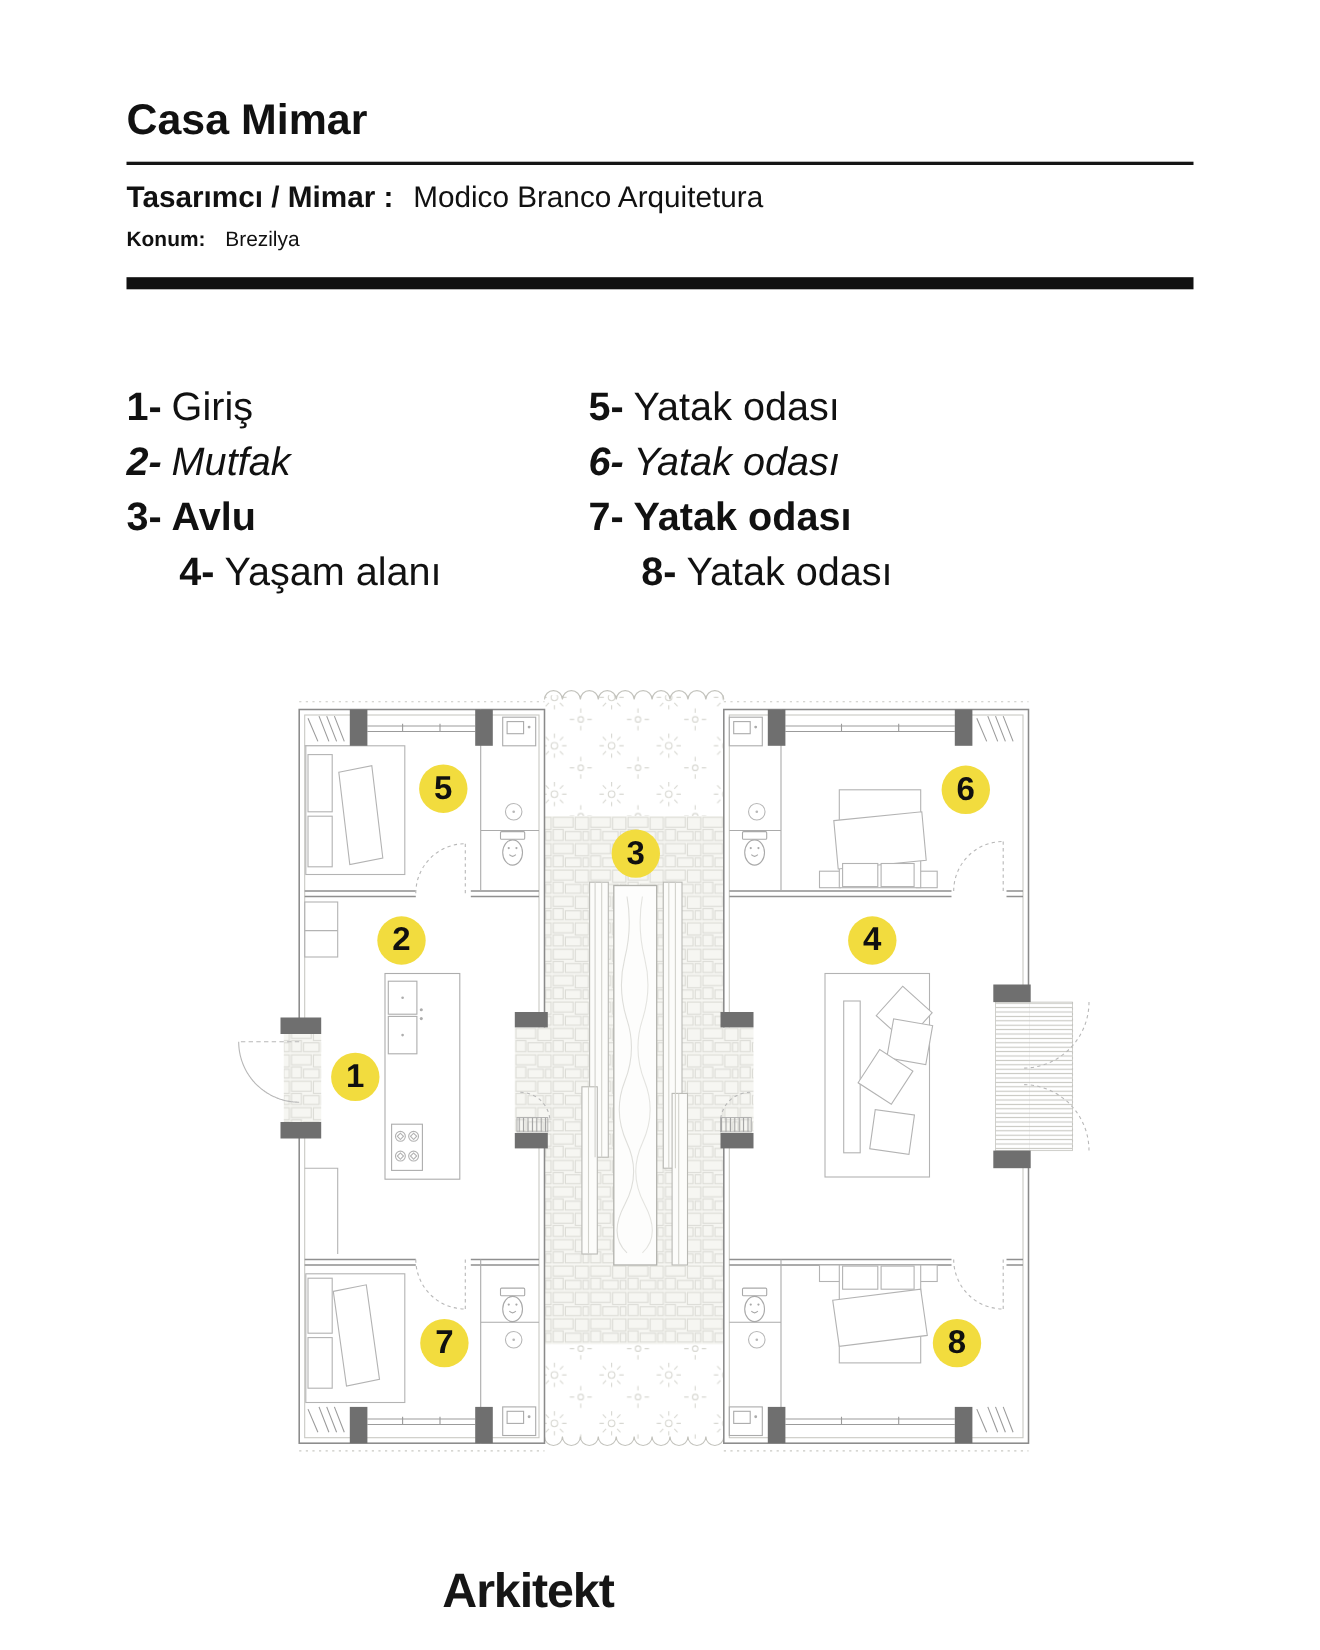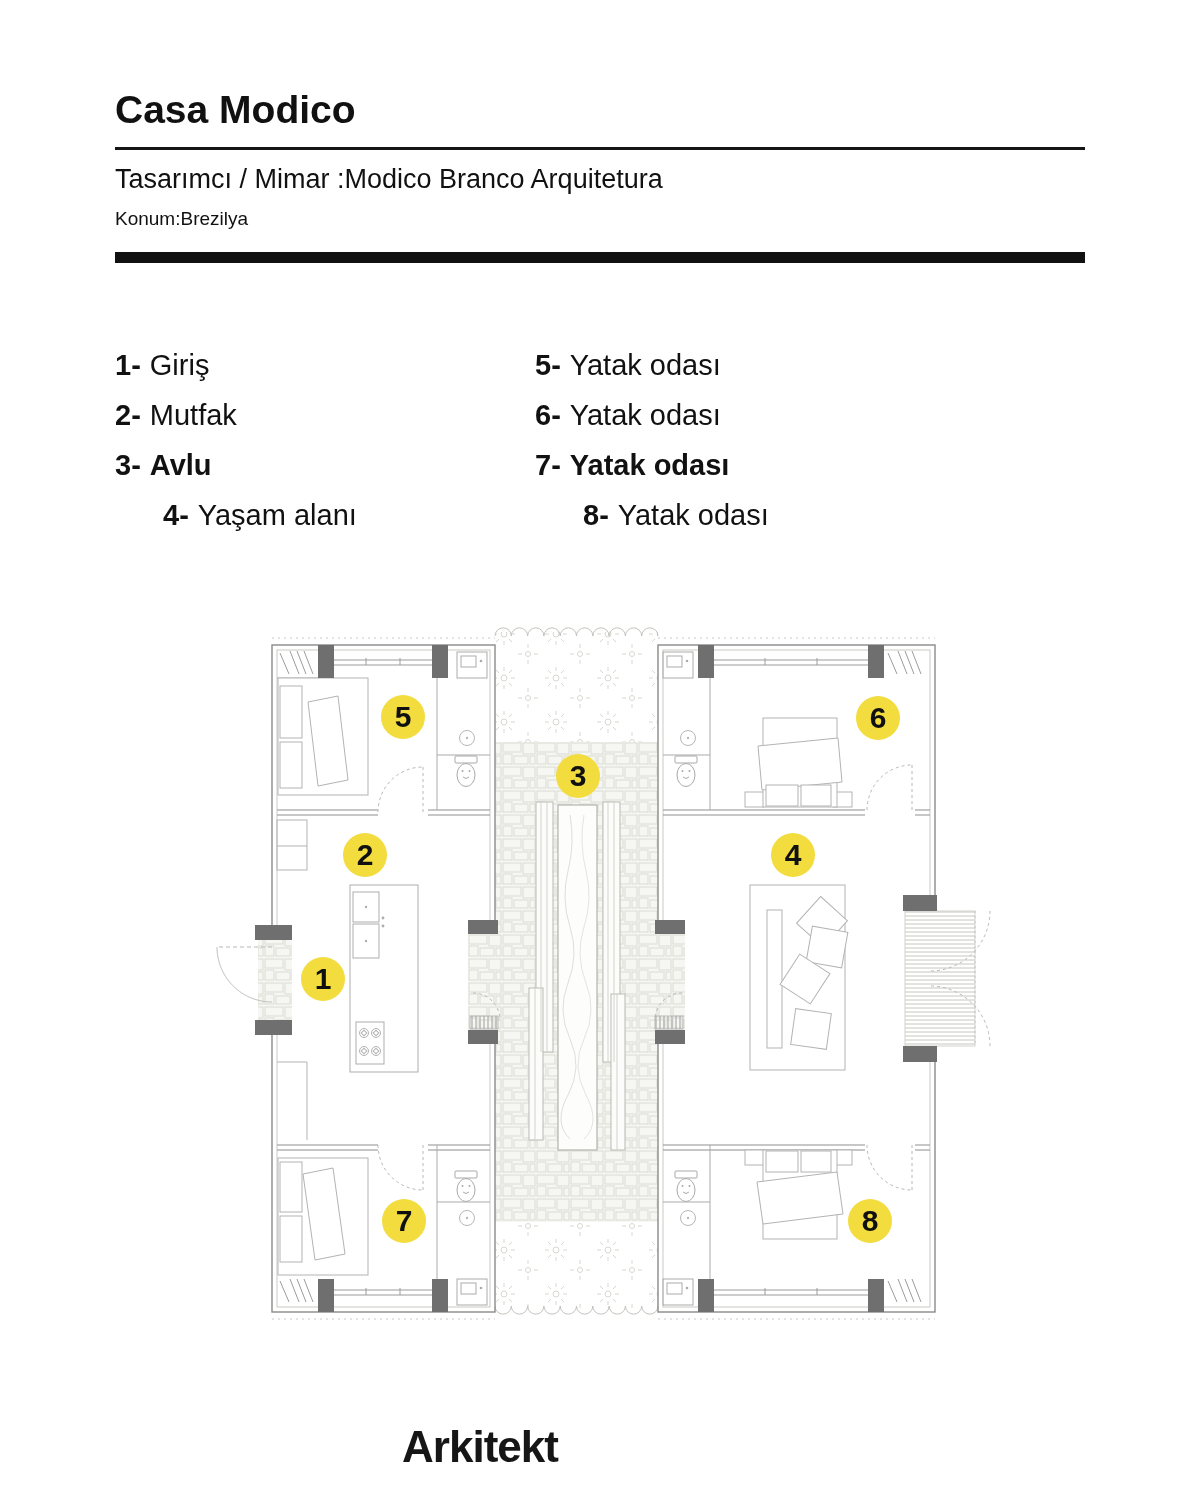--- a/index.html
+++ b/index.html
@@ -3,44 +3,44 @@
 <meta charset="utf-8">
 <style>
   html,body{margin:0;padding:0;background:#fff;}
   .page{position:relative;width:1200px;height:1500px;background:#ffffff;overflow:hidden;
         font-family:"Liberation Sans", sans-serif;color:#111;}
   
   .title{position:absolute;left:115px;top:88px;font-size:39px;font-weight:bold;letter-spacing:0;}
   .rule-thin{position:absolute;left:115px;top:147px;width:970px;height:3px;background:#151515;}
   .meta1{position:absolute;left:115px;top:164px;font-size:27px;}
   .meta2{position:absolute;left:115px;top:208px;font-size:19px;}
-  .meta-label{font-weight:normal;margin-right:0;}
+  .meta-label{font-weight:bold;margin-right:18px;}
   .rule-thick{position:absolute;left:115px;top:252px;width:970px;height:11px;background:#111;}
   
   .legend{position:absolute;left:0;top:0;}
-  .legend-item{position:absolute;font-size:29px;white-space:nowrap;text-align:right;}
+  .legend-item{position:absolute;font-size:36px;white-space:nowrap;text-align:right;}
   .legend-item b{margin-right:9px;}
   .col1{left:115px;} .col2{left:535px;}
-  .r0{top:349px;} .r1{top:399px;} .r2{top:449px;font-weight:bold;} .r3{top:499px;margin-left:48px;}
+  .r0{top:349px;} .r1{top:399px;font-style:italic;} .r2{top:449px;font-weight:bold;} .r3{top:499px;margin-left:48px;}
   
   .plan{position:absolute;left:230px;top:622px;width:770px;height:710px;}
   .plan svg{overflow:visible;display:block;}
   .marker{position:absolute;width:44px;height:44px;border-radius:50%;background:#f2dc3e;
           display:flex;align-items:center;justify-content:center;transform:translate(-50%,-50%);
           font-size:30px;font-weight:800;color:#101010;}
   
   .footer{position:absolute;left:0;top:1422px;width:960px;text-align:center;
           font-size:44px;font-weight:800;letter-spacing:-1px;color:#161616;}
 </style>
 </head>
 <body>
 
 <div class="page">
 
-  <div class="title">Casa Modico</div>
+  <div class="title">Casa Mimar</div>
   <div class="rule-thin"></div>
   <div class="meta1">
     <span class="meta-label">Tasarımcı / Mimar :</span><span>Modico Branco Arquitetura</span>
   </div>
   <div class="meta2">
     <span class="meta-label">Konum:</span><span>Brezilya</span>
   </div>
   <div class="rule-thick"></div>
 
   <div class="legend">

